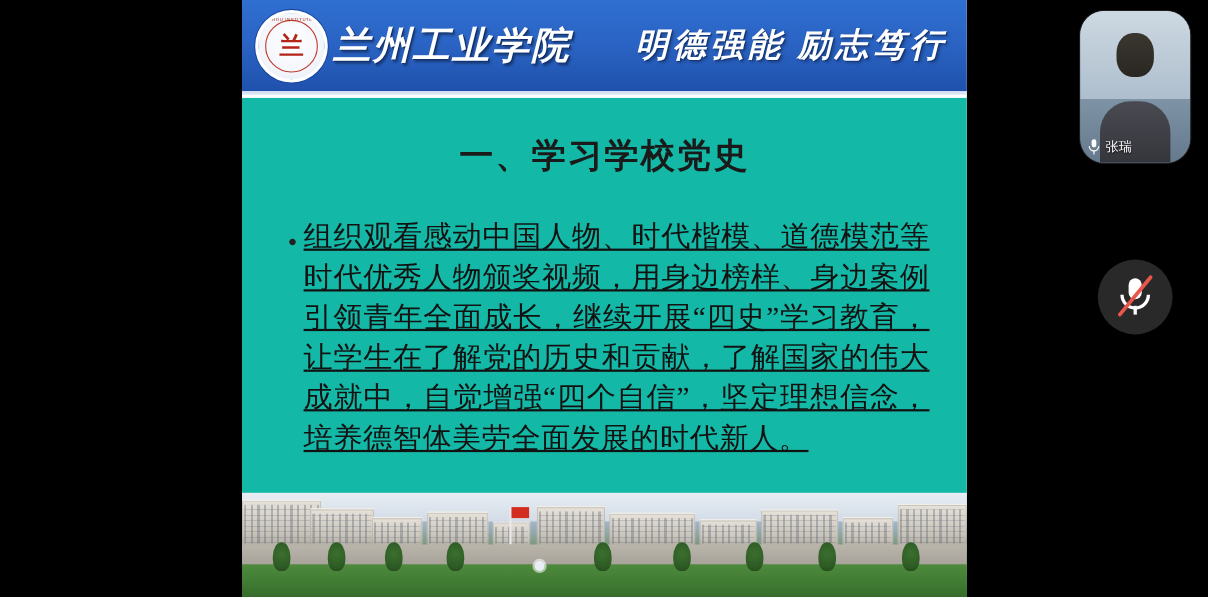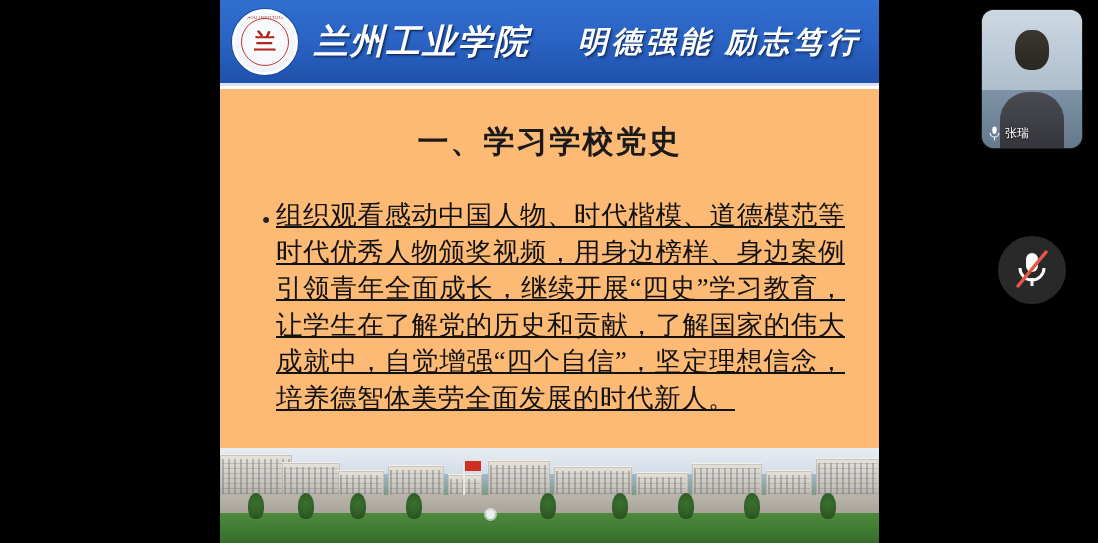--- a/index.html
+++ b/index.html
@@ -80,21 +80,21 @@
     left: 0;
     width: 100%;
     text-align: center;
     font-size: 4px;
     color: #9e2318;
     letter-spacing: 0.5px;
     white-space: nowrap;
   }
 
   .school-name {
-    margin-left: 16px;
+    margin-left: 5px;
     color: #ffffff;
     font-family: "Liberation Serif", serif;
     font-size: 34px;
     font-weight: bold;
     letter-spacing: 2px;
     text-shadow: 1px 1px 0 #10306e, 2px 2px 2px rgba(0,0,0,.35);
     white-space: nowrap;
     font-style: italic;
   }
 
@@ -123,21 +123,21 @@
     opacity: .95;
   }
 
   
   .slide-body {
     position: absolute;
     left: 0;
     top: 89px;
     width: 659px;
     height: 454px;
-    background: #fdba74;
+    background: #14b8a6;
   }
 
   .slide-title {
     margin: 0;
     padding-top: 32px;
     text-align: center;
     font-family: "Liberation Serif", serif;
     font-size: 31px;
     font-weight: bold;
     color: #1a1a1a;
@@ -239,21 +239,21 @@
     box-shadow: 0 0 0 2px rgba(255,255,255,.55);
   }
 
   
   .participant-tile {
     position: absolute;
     right: 16px;
     top: 10px;
     width: 100px;
     height: 138px;
-    border-radius: 12px;
+    border-radius: 22px;
     background: linear-gradient(180deg,#b9c7d3 0%, #9fb2c2 35%, #7d93a5 70%, #5f7486 100%);
     overflow: hidden;
     box-shadow: 0 0 0 1px rgba(255,255,255,.12);
   }
   .tile-bg-sky {
     position: absolute; left:0; top:0; width:100%; height:58%;
     background: linear-gradient(180deg,#cdd9e2 0%, #aebecd 100%);
   }
   .tile-bg-sea {
     position: absolute; left:0; bottom:0; width:100%; height:42%;

